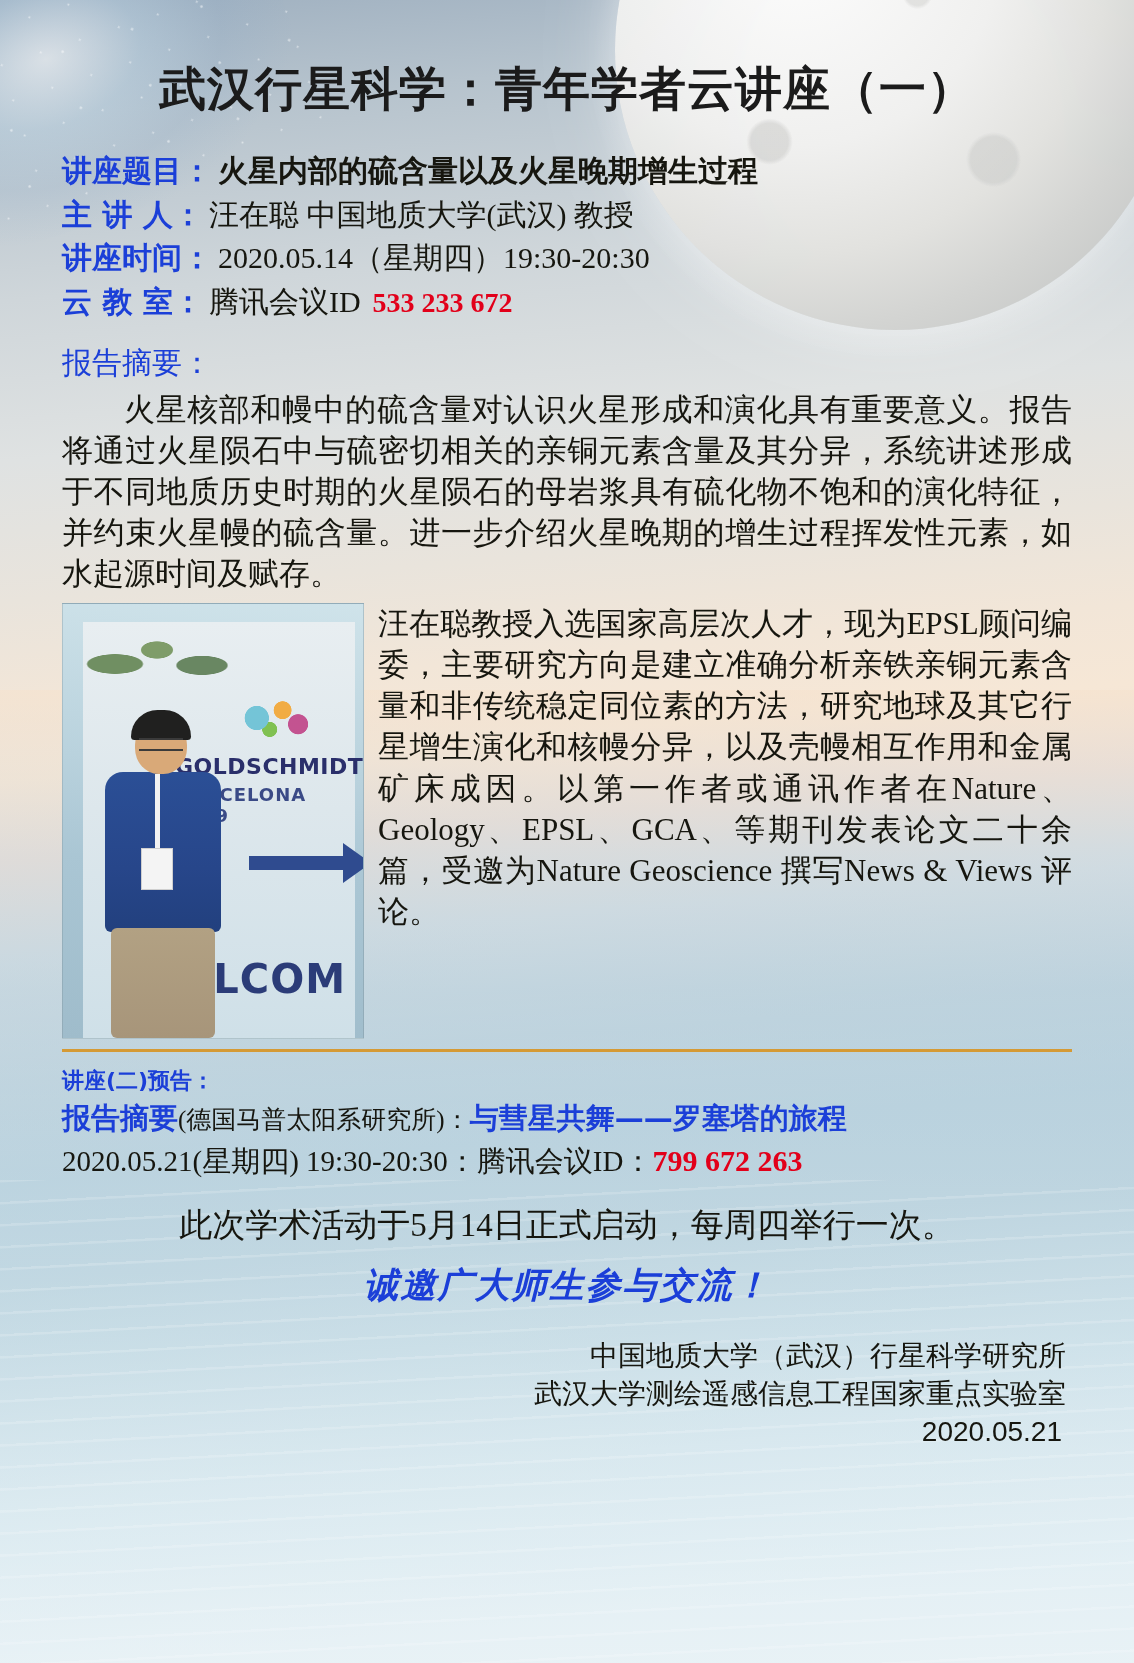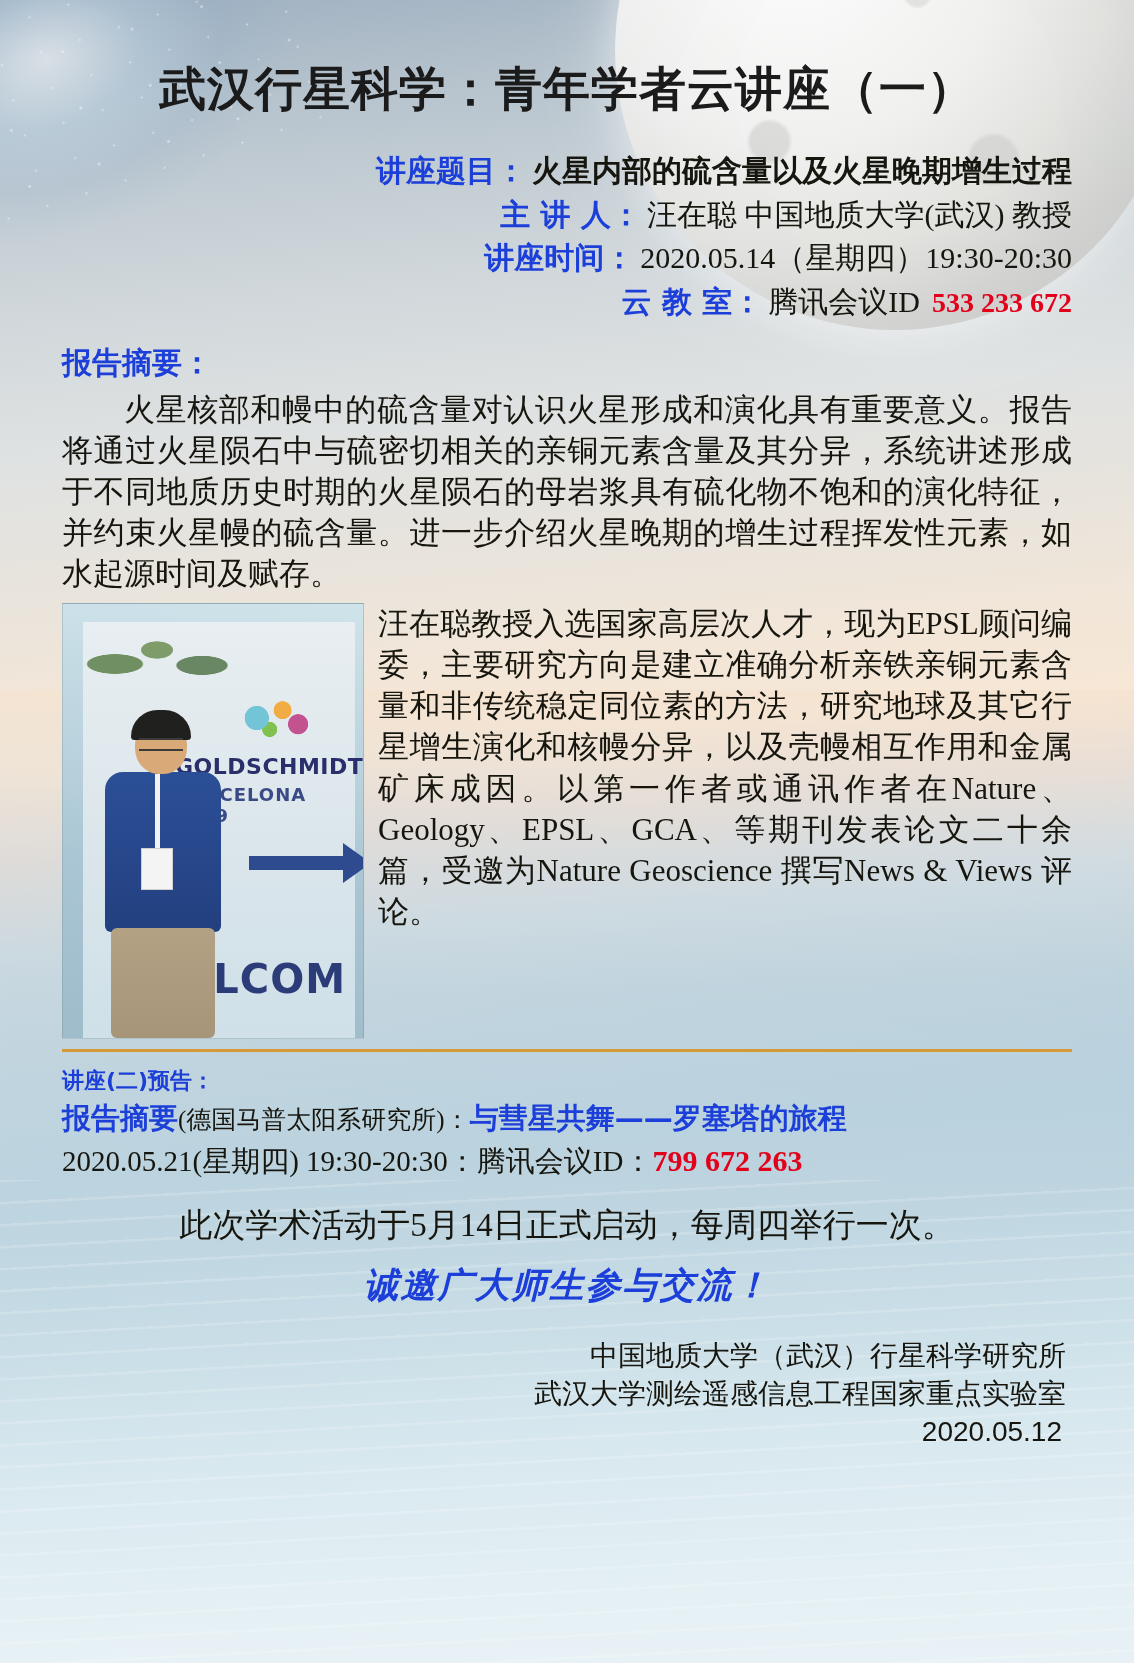--- a/index.html
+++ b/index.html
@@ -132,21 +132,20 @@
 
   .info-block {
     margin-top: 28px;
   }
   .info-row {
     display: flex;
     align-items: baseline;
     font-size: 30px;
     line-height: 1.45;
     white-space: nowrap;
-    justify-content: flex-end;
   }
   .info-label {
     color: #1b3fd8;
     font-weight: bold;
     font-family: "DejaVu Sans", sans-serif;
     flex: 0 0 auto;
     letter-spacing: 0px;
   }
   .info-value {
     color: #16160f;
@@ -161,21 +160,21 @@
   .meeting-id {
     color: #e2001a;
     font-weight: bold;
     font-family: Liberation Serif, serif;
     font-size: 28px;
     margin-left: 12px;
   }
 
   .section-head {
     color: #1b3fd8;
-    font-weight: bold;
+    font-weight: normal;
     font-size: 30px;
     font-family: "DejaVu Sans", sans-serif;
     margin-top: 20px;
   }
 
   .abstract {
     margin-top: 6px;
     font-size: 31px;
     line-height: 1.32;
     color: #16160f;
@@ -495,17 +494,17 @@
     <div class="next-line">
       <span>2020.05.21(星期四) 19:30-20:30：腾讯会议ID：</span><span class="next-id">799 672 263</span>
     </div>
 
     <div class="kickoff">此次学术活动于5月14日正式启动，每周四举行一次。</div>
     <div class="invite">诚邀广大师生参与交流！</div>
 
     <div class="footer">
       <div>中国地质大学（武汉）行星科学研究所</div>
       <div>武汉大学测绘遥感信息工程国家重点实验室</div>
-      <div>2020.05.12</div>
+      <div>2020.05.21</div>
     </div>
 
   </div>
 </div>
 
 </body></html>

